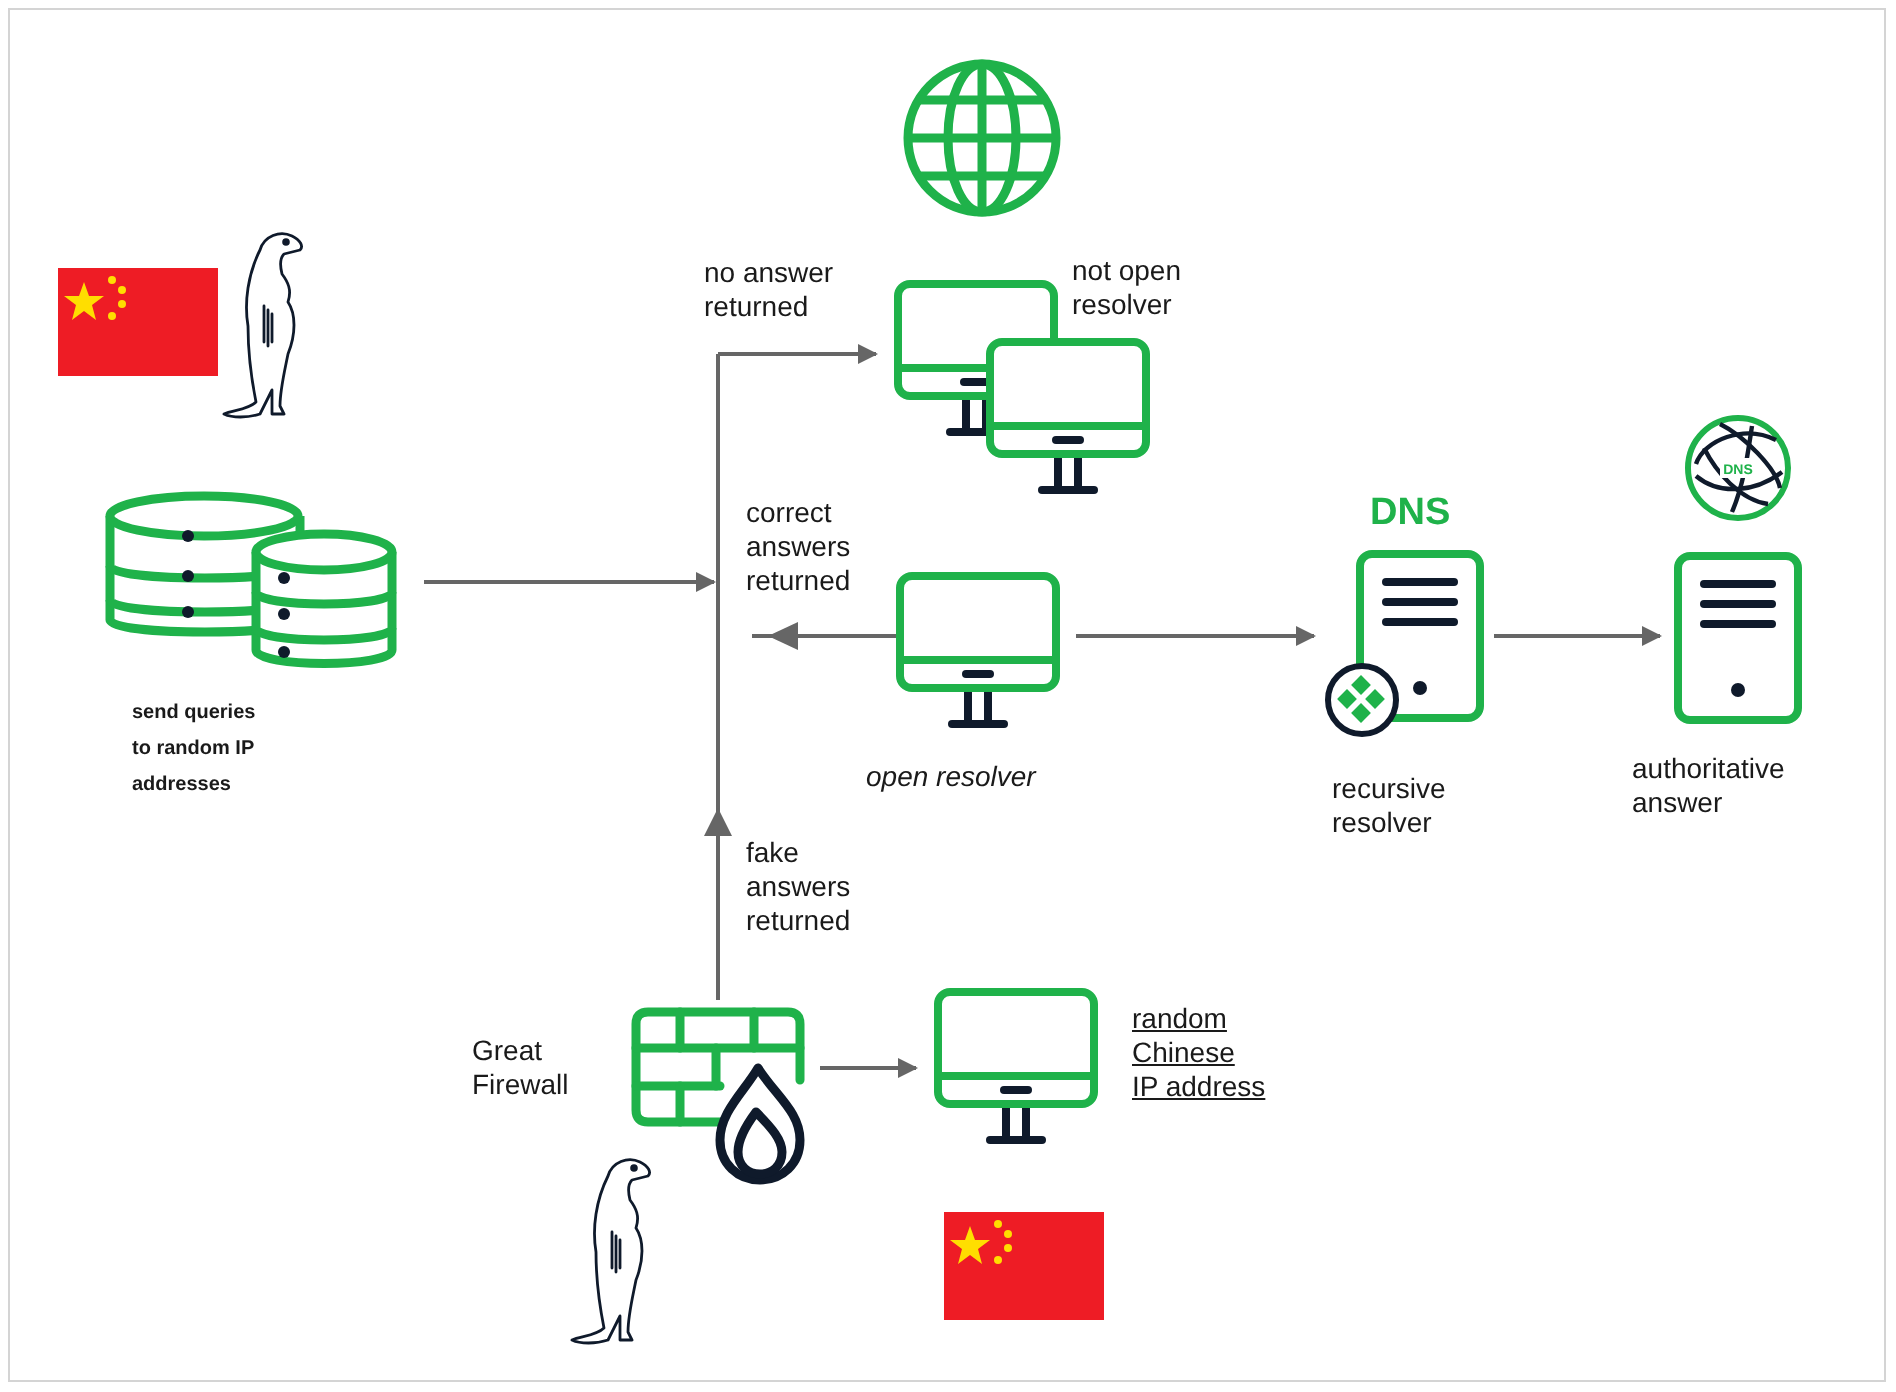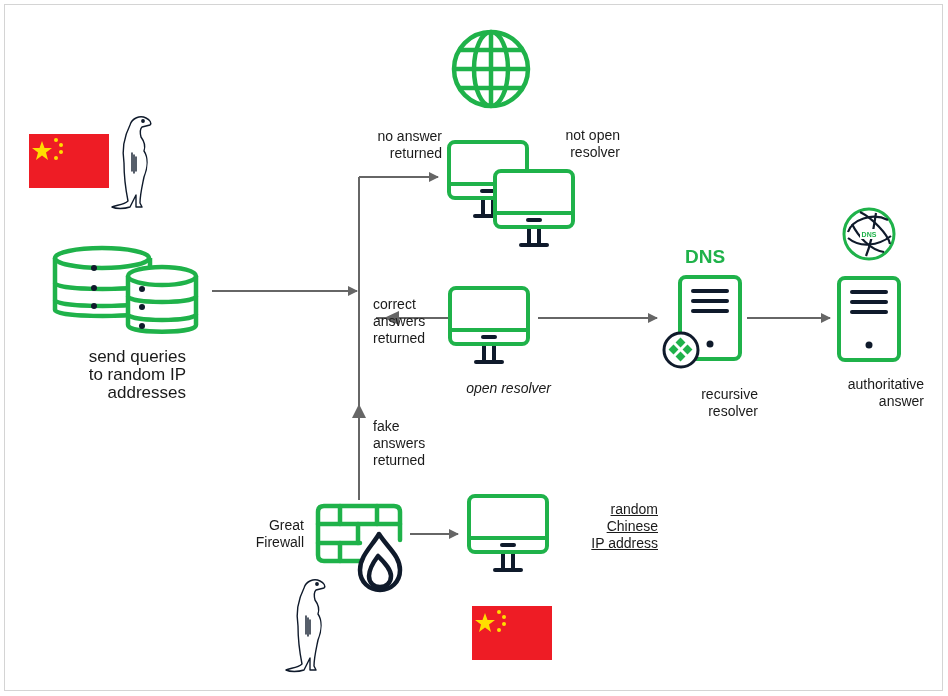--- a/index.html
+++ b/index.html
@@ -1,23 +1,23 @@
 <!DOCTYPE html>
 <html><head>
 <meta charset="utf-8">
 <style>
   html, body { margin: 0; padding: 0; background: #ffffff; }
   body { width: 948px; height: 696px; position: relative; overflow: hidden;
          font-family: "Liberation Sans", "DejaVu Sans", sans-serif; color: #111; }
   .frame { position: absolute; left: 4px; top: 4px; width: 939px; height: 687px;
            border: 1.5px solid #d4d4d4; box-sizing: border-box; }
   svg.diagram { position: absolute; left: 0; top: 0; }
-  .lbl { position: absolute; font-size: 14px; line-height: 17px; text-align: right; color: #1a1a1a; }
+  .lbl { position: absolute; font-size: 14px; line-height: 17px; text-align: left; color: #1a1a1a; }
   .lbl.left { text-align: left; }
-  .lbl.bold { font-weight: normal; font-size: 17px; line-height: 18px; }
+  .lbl.bold { font-weight: bold; font-size: 10px; line-height: 18px; }
   .dns-title { position: absolute; font-weight: bold; font-size: 19px; color: #1fb24a; }
 </style>
 </head>
 <body>
 
 <div class="frame"></div>
 
 <svg class="diagram" width="948" height="696" viewBox="0 0 948 696">
   <defs>
     <marker id="ah" viewBox="0 0 10 10" refX="9" refY="5" markerWidth="5" markerHeight="5" orient="auto-start-reverse">
@@ -145,21 +145,21 @@
   </g>
 </svg>
 
 <div class="lbl bold" style="left:66px; top:348px; width:120px; white-space:pre-line;">send queries
 to random IP
 addresses</div>
 <div class="lbl" style="left:352px; top:128px; width:90px; white-space:pre-line;">no answer
 returned</div>
 <div class="lbl" style="left:536px; top:127px; width:84px; white-space:pre-line;">not open
 resolver</div>
-<div class="lbl left" style="left:373px; top:248px; width:80px; white-space:pre-line;margin-top:48px;">correct
+<div class="lbl left" style="left:373px; top:248px; width:80px; white-space:pre-line;">correct
 answers
 returned</div>
 <div class="lbl" style="left:433px; top:380px; width:118px;font-style:italic;">open resolver</div>
 <div class="dns-title" style="left:685px; top:246px;">DNS</div>
 <div class="lbl" style="left:666px; top:376px; width:92px; white-space:pre-line;margin-top:10px;">recursive
 resolver</div>
 <div class="lbl" style="left:816px; top:376px; width:108px; white-space:pre-line;">authoritative
 answer</div>
 <div class="lbl left" style="left:373px; top:418px; width:80px; white-space:pre-line;">fake
 answers

